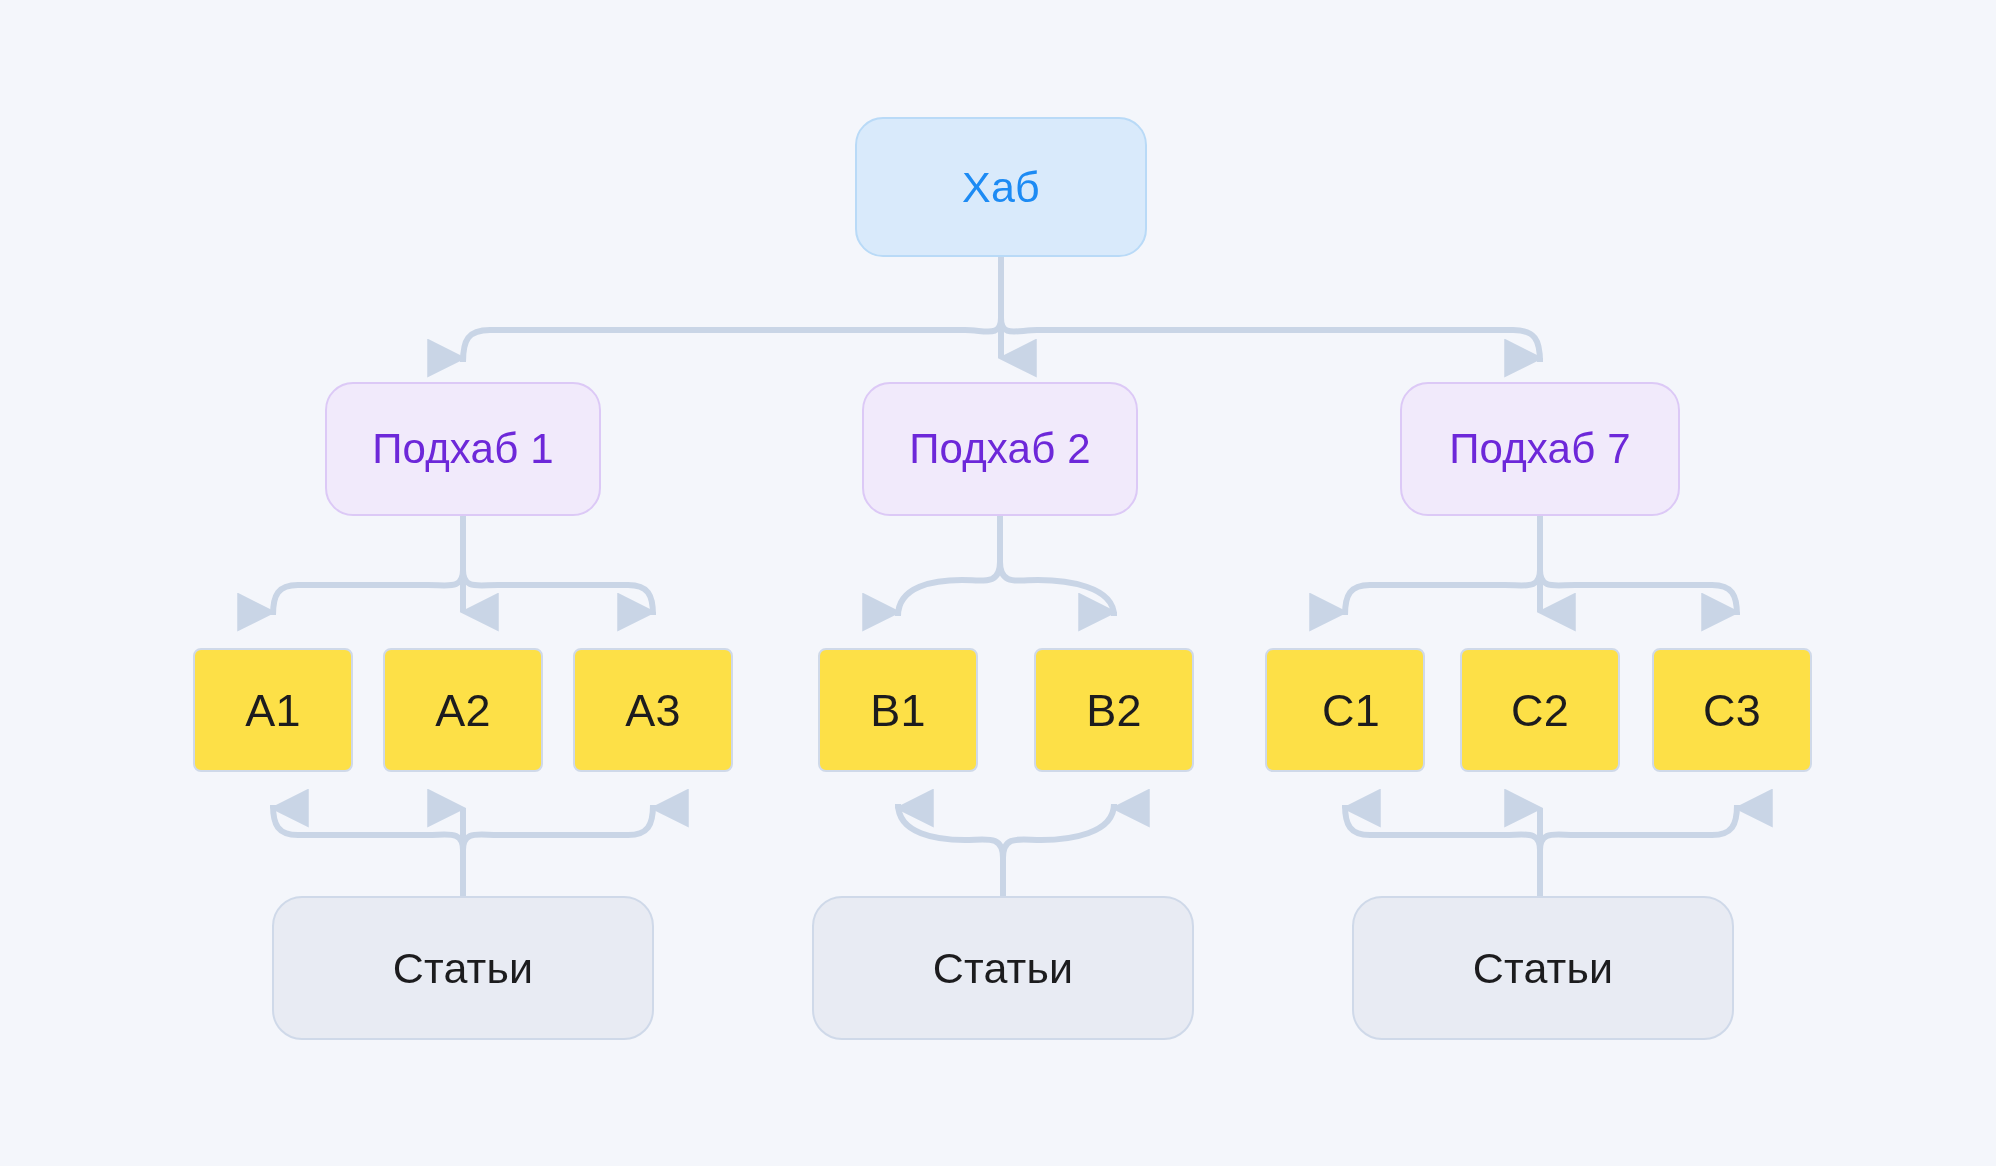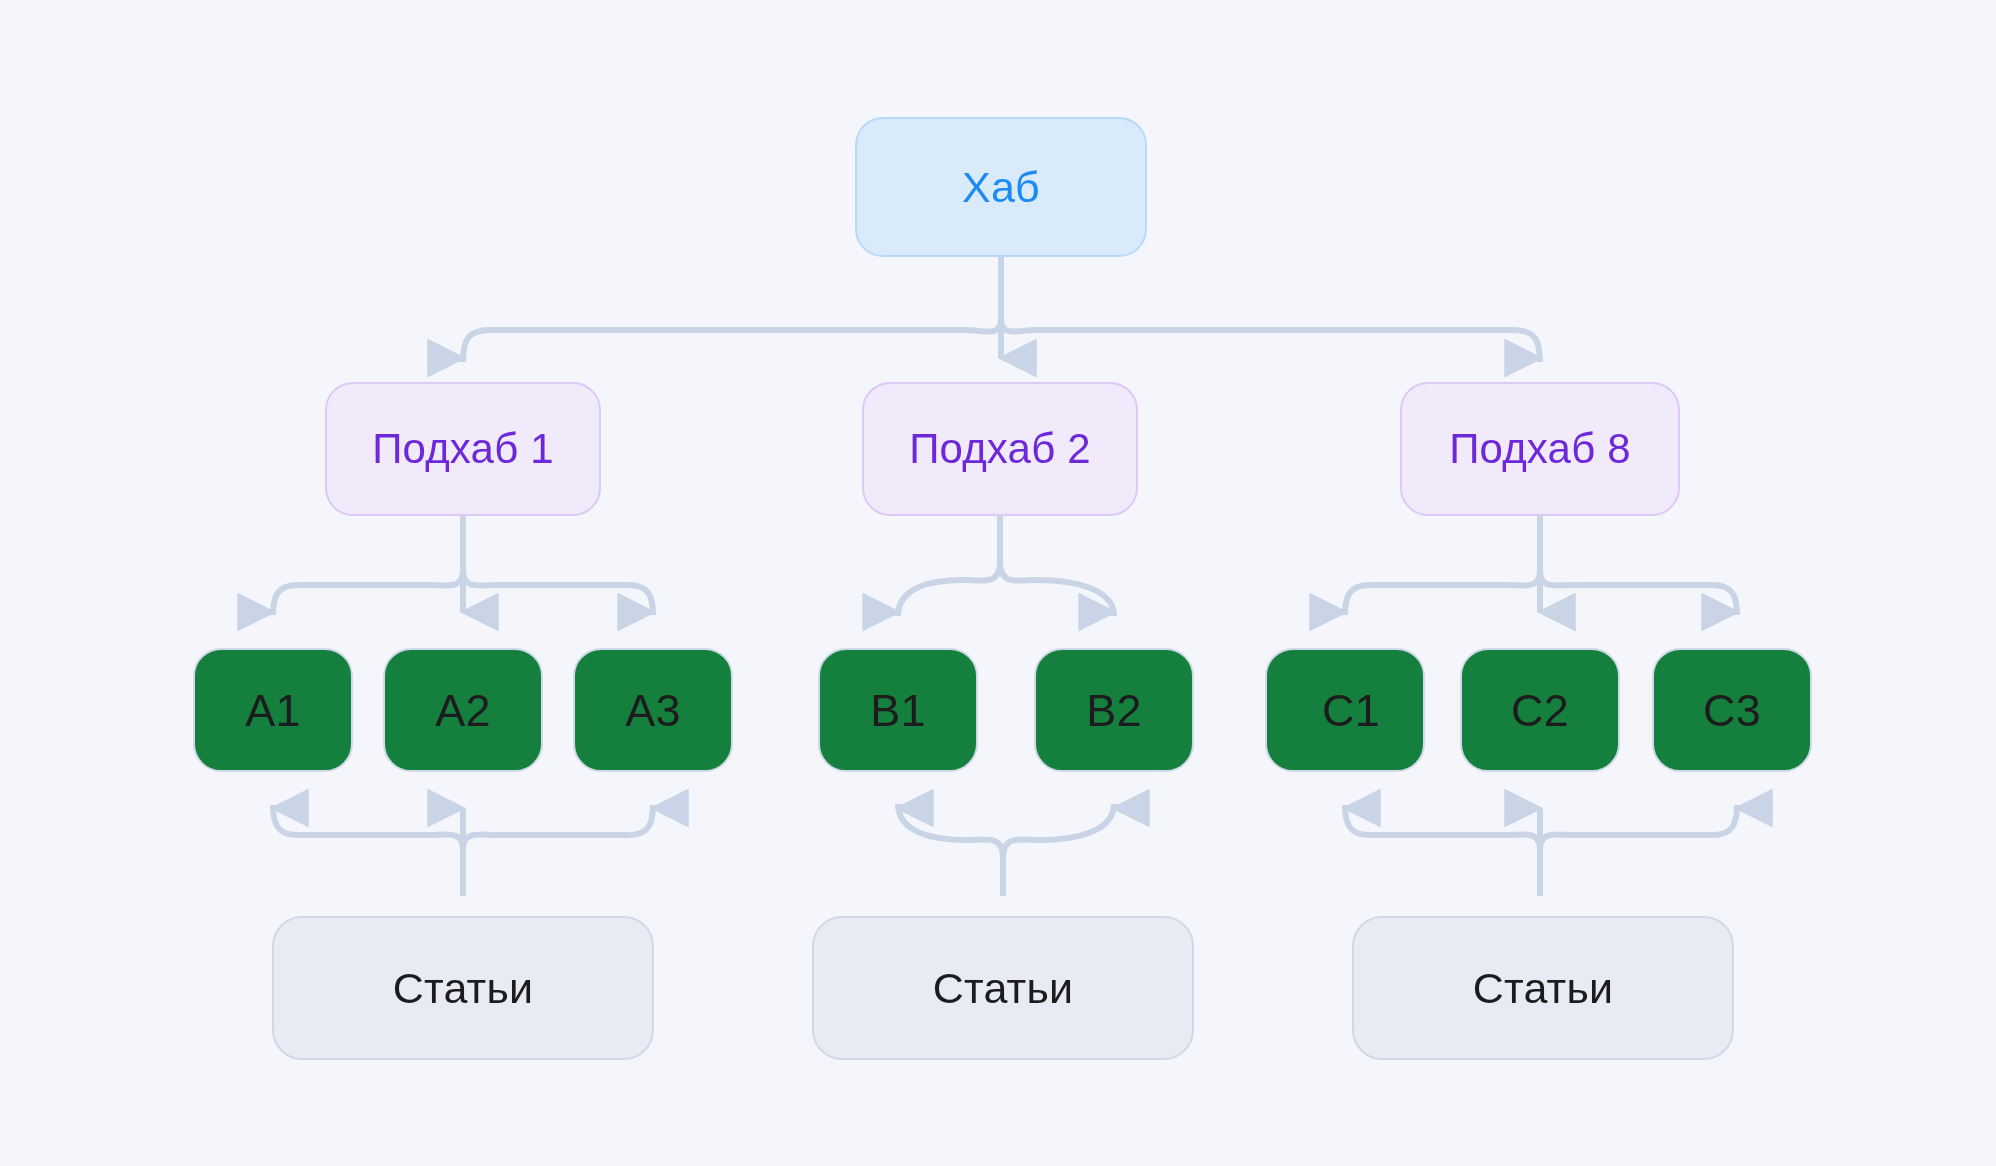--- a/index.html
+++ b/index.html
@@ -47,37 +47,36 @@
   .node-subhub {
     background: #f1eafb;
     border: 2px solid #dcc9f6;
     border-radius: 28px;
     color: #6d28d9;
     font-size: 42px;
     font-weight: 400;
     letter-spacing: 0.2px;
   }
   .node-leaf {
-    background: #15803d;
+    background: #fde047;
     border: 2px solid #cfd9e9;
-    border-radius: 28px;
+    border-radius: 8px;
     color: #1c1c1e;
     font-size: 45px;
     font-weight: 400;
     letter-spacing: 0.2px;
   }
   .node-articles {
     background: #e8ebf3;
     border: 2px solid #cfd9e9;
     border-radius: 30px;
     color: #1c1c1e;
     font-size: 43px;
     font-weight: 400;
     letter-spacing: 0.2px;
-    margin-top: 20px;
   }
   .node-label {
     display: block;
     line-height: 1;
   }
 </style>
 </head>
 <body>
 
 <div id="canvas">
@@ -136,21 +135,21 @@
     <span class="node-label">Хаб</span>
   </div>
 
   <div class="node node-subhub" style="left:325px; top:382px; width:276px; height:134px;">
     <span class="node-label">Подхаб 1</span>
   </div>
   <div class="node node-subhub" style="left:862px; top:382px; width:276px; height:134px;">
     <span class="node-label">Подхаб 2</span>
   </div>
   <div class="node node-subhub" style="left:1400px; top:382px; width:280px; height:134px;">
-    <span class="node-label">Подхаб 8</span>
+    <span class="node-label">Подхаб 7</span>
   </div>
 
   <div class="node node-leaf" style="left:193px; top:648px; width:160px; height:124px;">
     <span class="node-label">A1</span>
   </div>
   <div class="node node-leaf" style="left:383px; top:648px; width:160px; height:124px;">
     <span class="node-label">A2</span>
   </div>
   <div class="node node-leaf" style="left:573px; top:648px; width:160px; height:124px;">
     <span class="node-label">A3</span>

